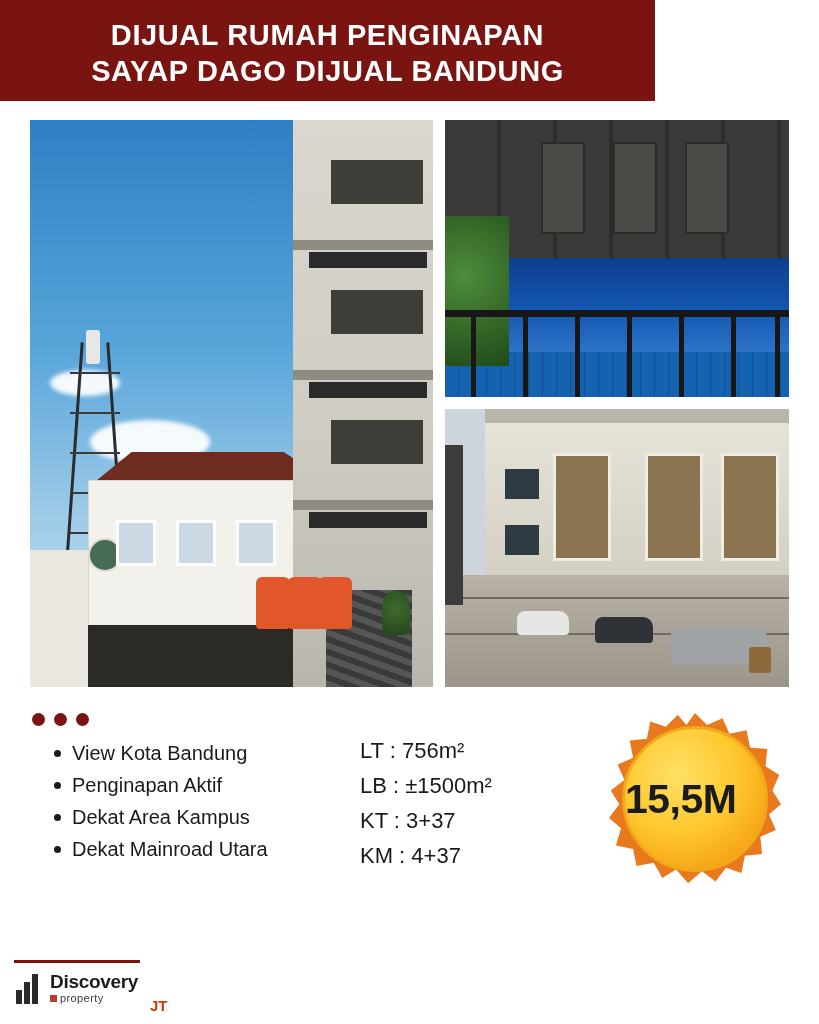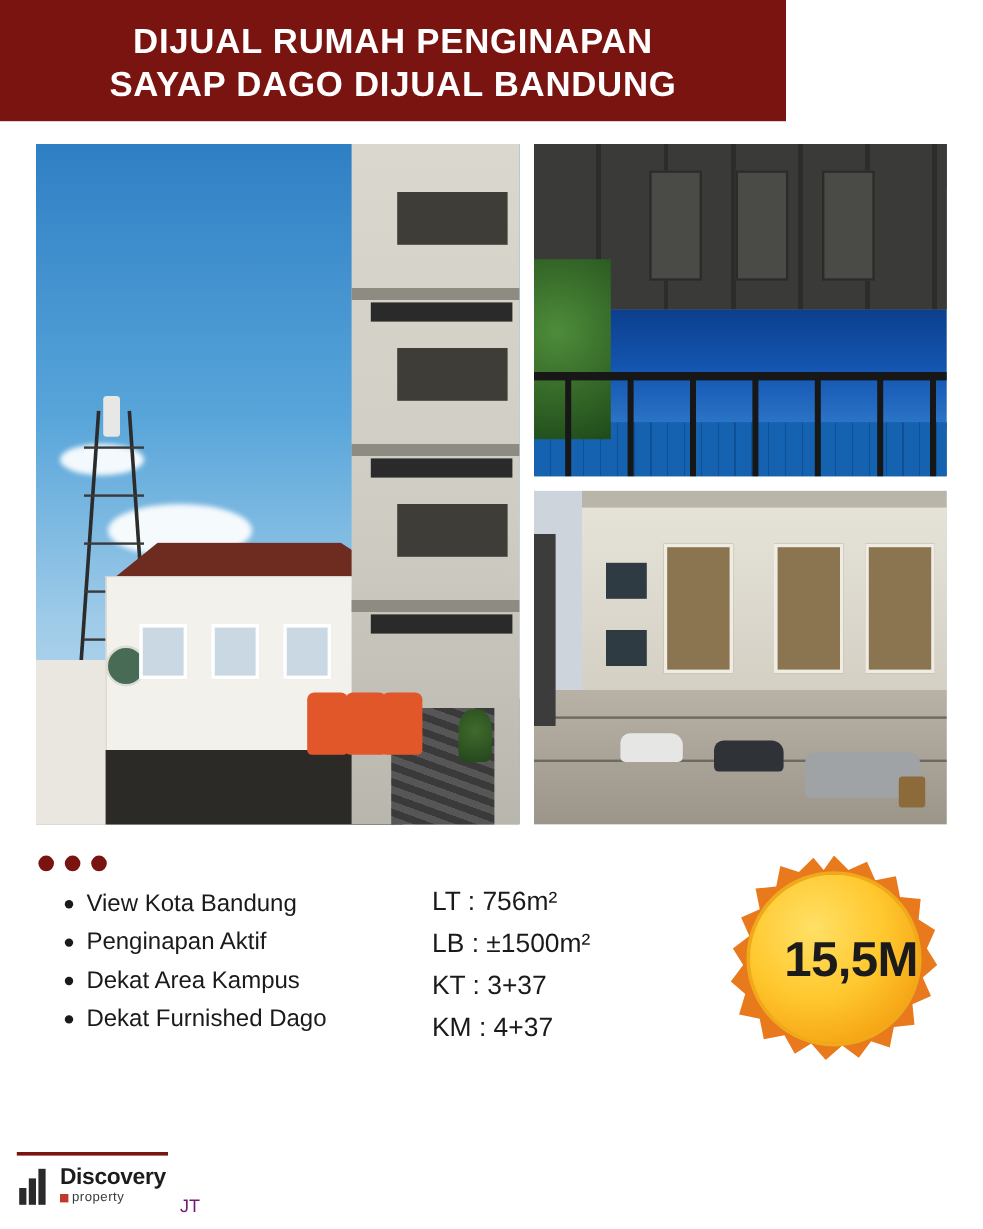--- a/index.html
+++ b/index.html
@@ -290,21 +290,21 @@
       31% 96%, 26% 87%, 16% 89%, 14% 79%, 4% 77%, 7% 67%, 0% 61%,
       6% 53%, 1% 45%, 9% 39%, 5% 30%, 14% 26%, 12% 16%, 22% 15%,
       24% 5%, 33% 8%, 40% 1%, 45% 7%
     );
   }
   .badge .inner {
     position: absolute; left: 13px; top: 13px; width: 146px; height: 146px;
     border-radius: 50%;
     background: radial-gradient(circle at 38% 32%, #ffe066 0%, #ffc82e 45%, #f5a313 80%, #e8891a 100%);
     border: 3px solid #f0a91b;
-    display: flex; align-items: center; justify-content: flex-end;
+    display: flex; align-items: center; justify-content: flex-start;
   }
   .badge .price {
     font-size: 41px;
     font-weight: bold;
     color: #1b1b1b;
     letter-spacing: -0.5px;
   }
 
   
   .footer {
@@ -337,21 +337,21 @@
   }
   .logo-sub {
     font-size: 11px; color: #3a3a3a; letter-spacing: .4px; margin-top: 2px;
     display: flex; align-items: center; gap: 3px;
   }
   .logo-sub .sq {
     display: inline-block; width: 7px; height: 7px; background: #c0392b;
   }
   .agent-tag {
     position: absolute; left: 150px; bottom: 10px;
-    font-size: 15px; font-weight: normal; color: #701a75;
+    font-size: 15px; font-weight: bold; color: #c2410c;
   }
 </style>
 </head>
 <body>
 
 <div class="flyer">
 
   <div class="header">
     <div class="header-line">DIJUAL RUMAH PENGINAPAN</div>
     <div class="header-line">SAYAP DAGO DIJUAL BANDUNG</div>
@@ -456,21 +456,21 @@
     <div class="dots">
       <span></span>
       <span></span>
       <span></span>
     </div>
 
     <ul class="bullets">
       <li>View Kota Bandung</li>
       <li>Penginapan Aktif</li>
       <li>Dekat Area Kampus</li>
-      <li>Dekat Furnished Dago</li>
+      <li>Dekat Mainroad Utara</li>
     </ul>
 
     <div class="specs">
       <div>LT : 756m²</div>
       <div>LB : ±1500m²</div>
       <div>KT : 3+37</div>
       <div>KM : 4+37</div>
     </div>
 
     <div class="badge">

